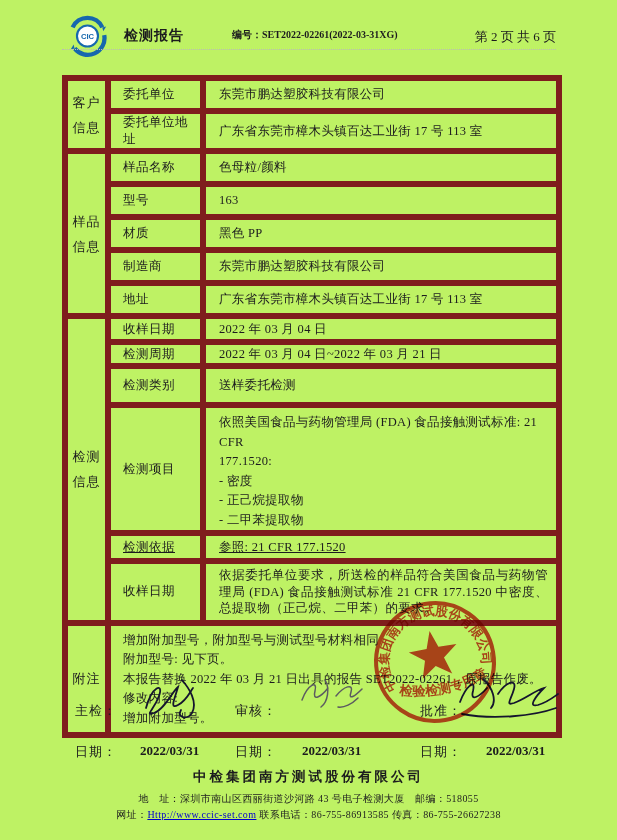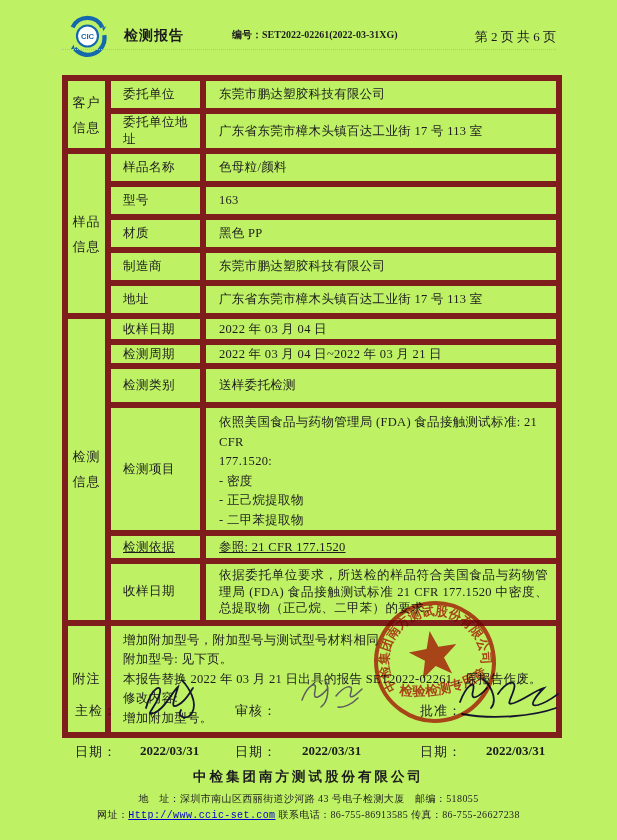--- a/index.html
+++ b/index.html
@@ -36,21 +36,21 @@
   .sig-area .dlab { position:absolute; top:83px; letter-spacing:1px;font-family:Liberation Mono, monospace; }
   .sig-area .dval { position:absolute; top:83px; font-size:13px;font-weight:bold; }
   .sig-svg { position:absolute; }
   
   .stamp { position:absolute; left:370px; top:596px; width:130px; height:132px;
     transform:rotate(-10deg); opacity:.9; mix-blend-mode:multiply; pointer-events:none; }
   
   .footer { position:absolute; top:768px; left:0; width:617px; text-align:center; }
   .f-company { font-size:13.5px; font-weight:bold; letter-spacing:3px; margin-bottom:5px; }
   .f-line { font-size:10px; line-height:16px; letter-spacing:.4px; }
-  .f-link { color:#0000cc; text-decoration:underline;font-family:Liberation Mono, monospace; }
+  .f-link { color:#0000cc; text-decoration:underline; }
 </style>
 </head>
 <body>
 
 <div class="page">
 
   <div class="header">
     <svg class="logo" viewBox="0 0 48 46">
       <path d="M9,14 A17,17 0 0 1 40,14" fill="none" stroke="#1668ad" stroke-width="4.5"></path>
       <path d="M42,22 A17.5,17.5 0 0 1 11,36" fill="none" stroke="#1668ad" stroke-width="4.5"></path>

